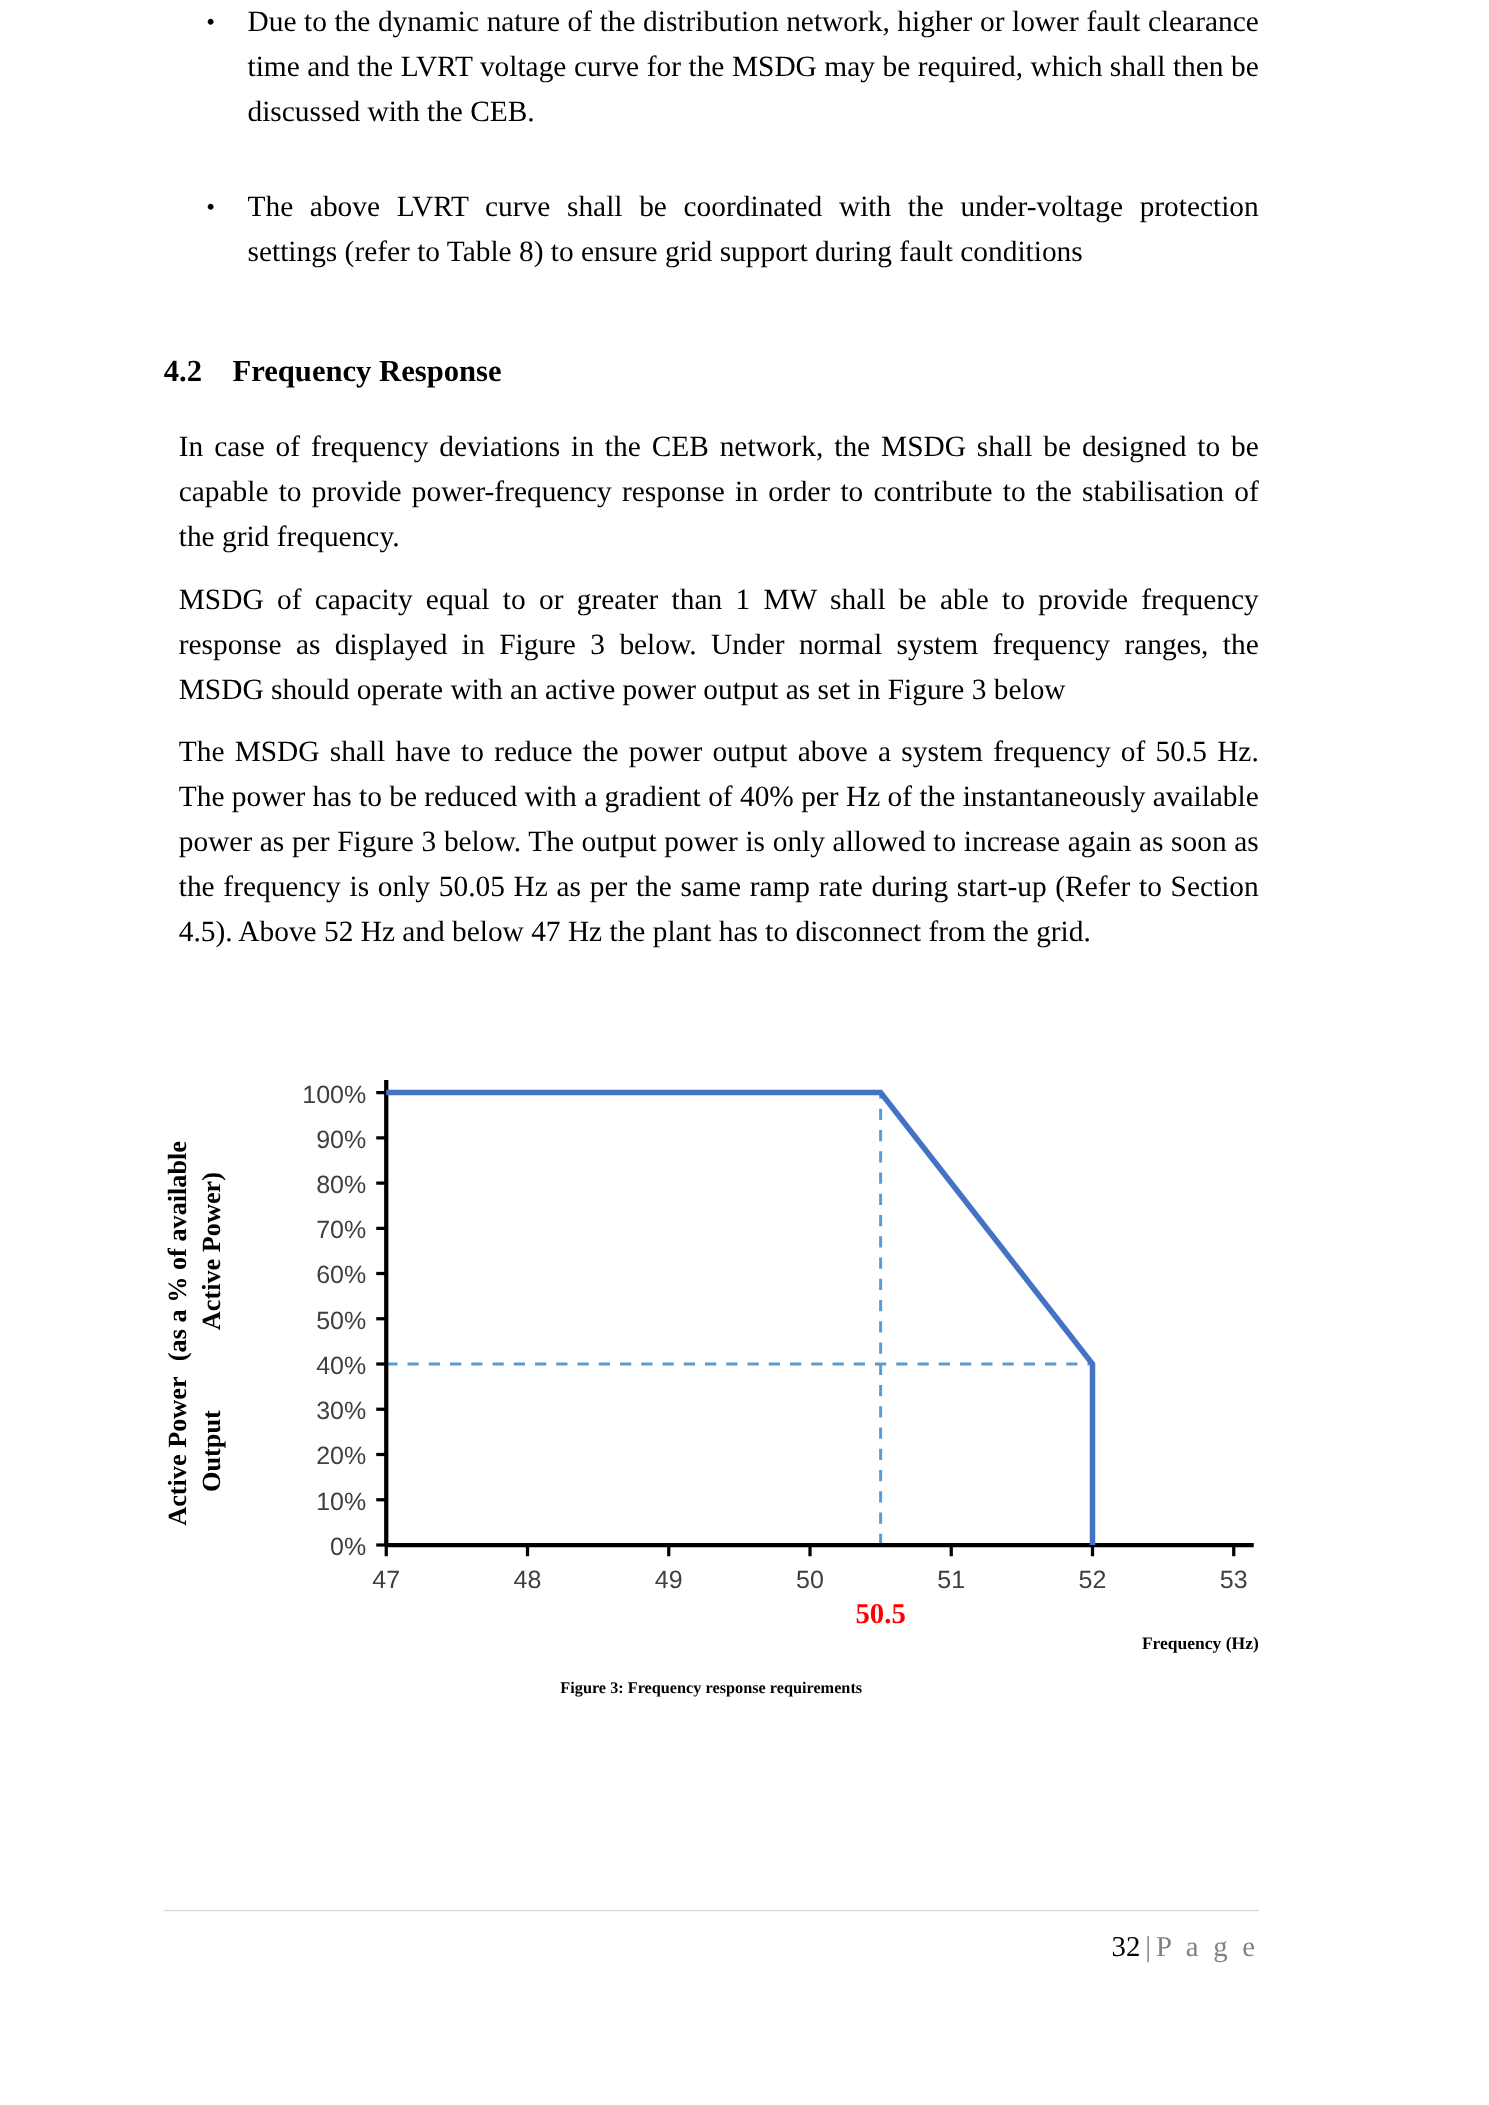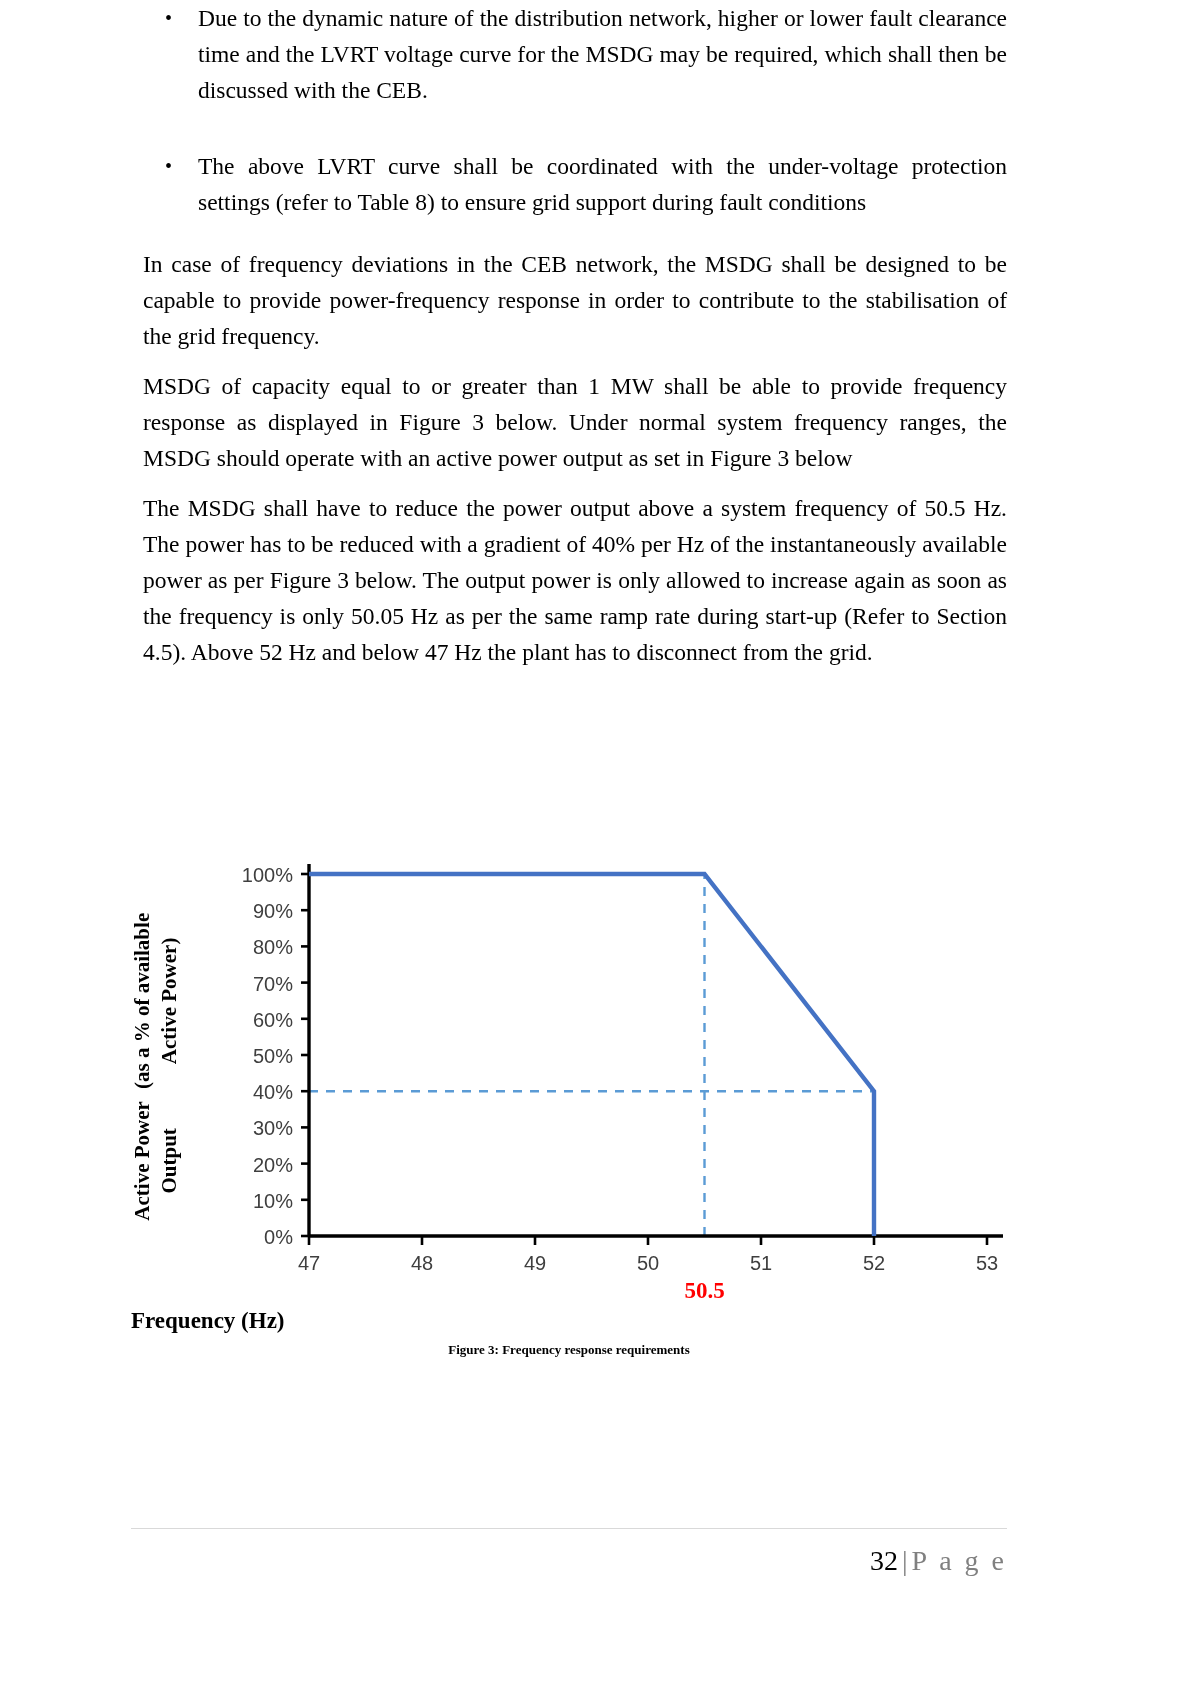--- a/index.html
+++ b/index.html
@@ -99,23 +99,23 @@
     font-size: 21px;
     line-height: 27px;
     text-align: center;
     white-space: pre-line;
   }
   .x-axis-title {
     position: absolute;
     left: 0;
     top: 452px;
     width: 876px;
-    text-align: left;
-    font-weight: bold;
-    font-size: 23px;
+    text-align: right;
+    font-weight: bold;
+    font-size: 14px;
   }
   .fig-caption {
     position: absolute;
     left: 0;
     top: 486px;
     width: 876px;
     text-align: center;
     font-weight: bold;
     font-size: 13px;
   }
@@ -129,21 +129,21 @@
     width: 876px;
     height: 1px;
     background: #d9d9d9;
   }
   .footer {
     position: absolute;
     left: 131px;
     top: 1545px;
     width: 876px;
     text-align: right;
-    font-size: 28px;
+    font-size: 23px;
   }
   .footer .pagenum { color: #000; }
   .footer .sep { color: #808080; padding: 0 4px; }
   .footer .pageword { color: #808080; letter-spacing: 3px; }
 </style>
 </head>
 <body>
 
 <div class="page">
   <div class="content">
@@ -152,20 +152,24 @@
       <div class="bullet">
         <span class="dot">•</span>
         <span class="txt">Due to the dynamic nature of the distribution network, higher or lower fault clearance time and the LVRT voltage curve for the MSDG may be required, which shall then be discussed with the CEB.</span>
       </div>
       <div class="bullet" style="margin-top:40px;">
         <span class="dot">•</span>
         <span class="txt">The above LVRT curve shall be coordinated with the under-voltage protection settings (refer to Table 8) to ensure grid support during fault conditions</span>
       </div>
     </div>
 
+    <div class="heading">
+      <span class="num">4.2</span>
+      <span class="ttl">Frequency Response</span>
+    </div>
 
     <p class="body">In case of frequency deviations in the CEB network, the MSDG shall be designed to be capable to provide power-frequency response in order to contribute to the stabilisation of the grid frequency.</p>
     <p class="body">MSDG of capacity equal to or greater than 1 MW shall be able to provide frequency response as displayed in Figure 3 below. Under normal system frequency ranges, the MSDG should operate with an active power output as set in Figure 3 below</p>
     <p class="body">The MSDG shall have to reduce the power output above a system frequency of 50.5 Hz. The power has to be reduced with a gradient of 40% per Hz of the instantaneously available power as per Figure 3 below. The output power is only allowed to increase again as soon as the frequency is only 50.05 Hz as per the same ramp rate during start-up (Refer to Section 4.5). Above 52 Hz and below 47 Hz the plant has to disconnect from the grid.</p>
 
   </div>
 
   <div class="figure">
 
     <div class="y-axis-title"><span>Active Power Output</span><br><span>(as a % of available Active Power)</span></div>

